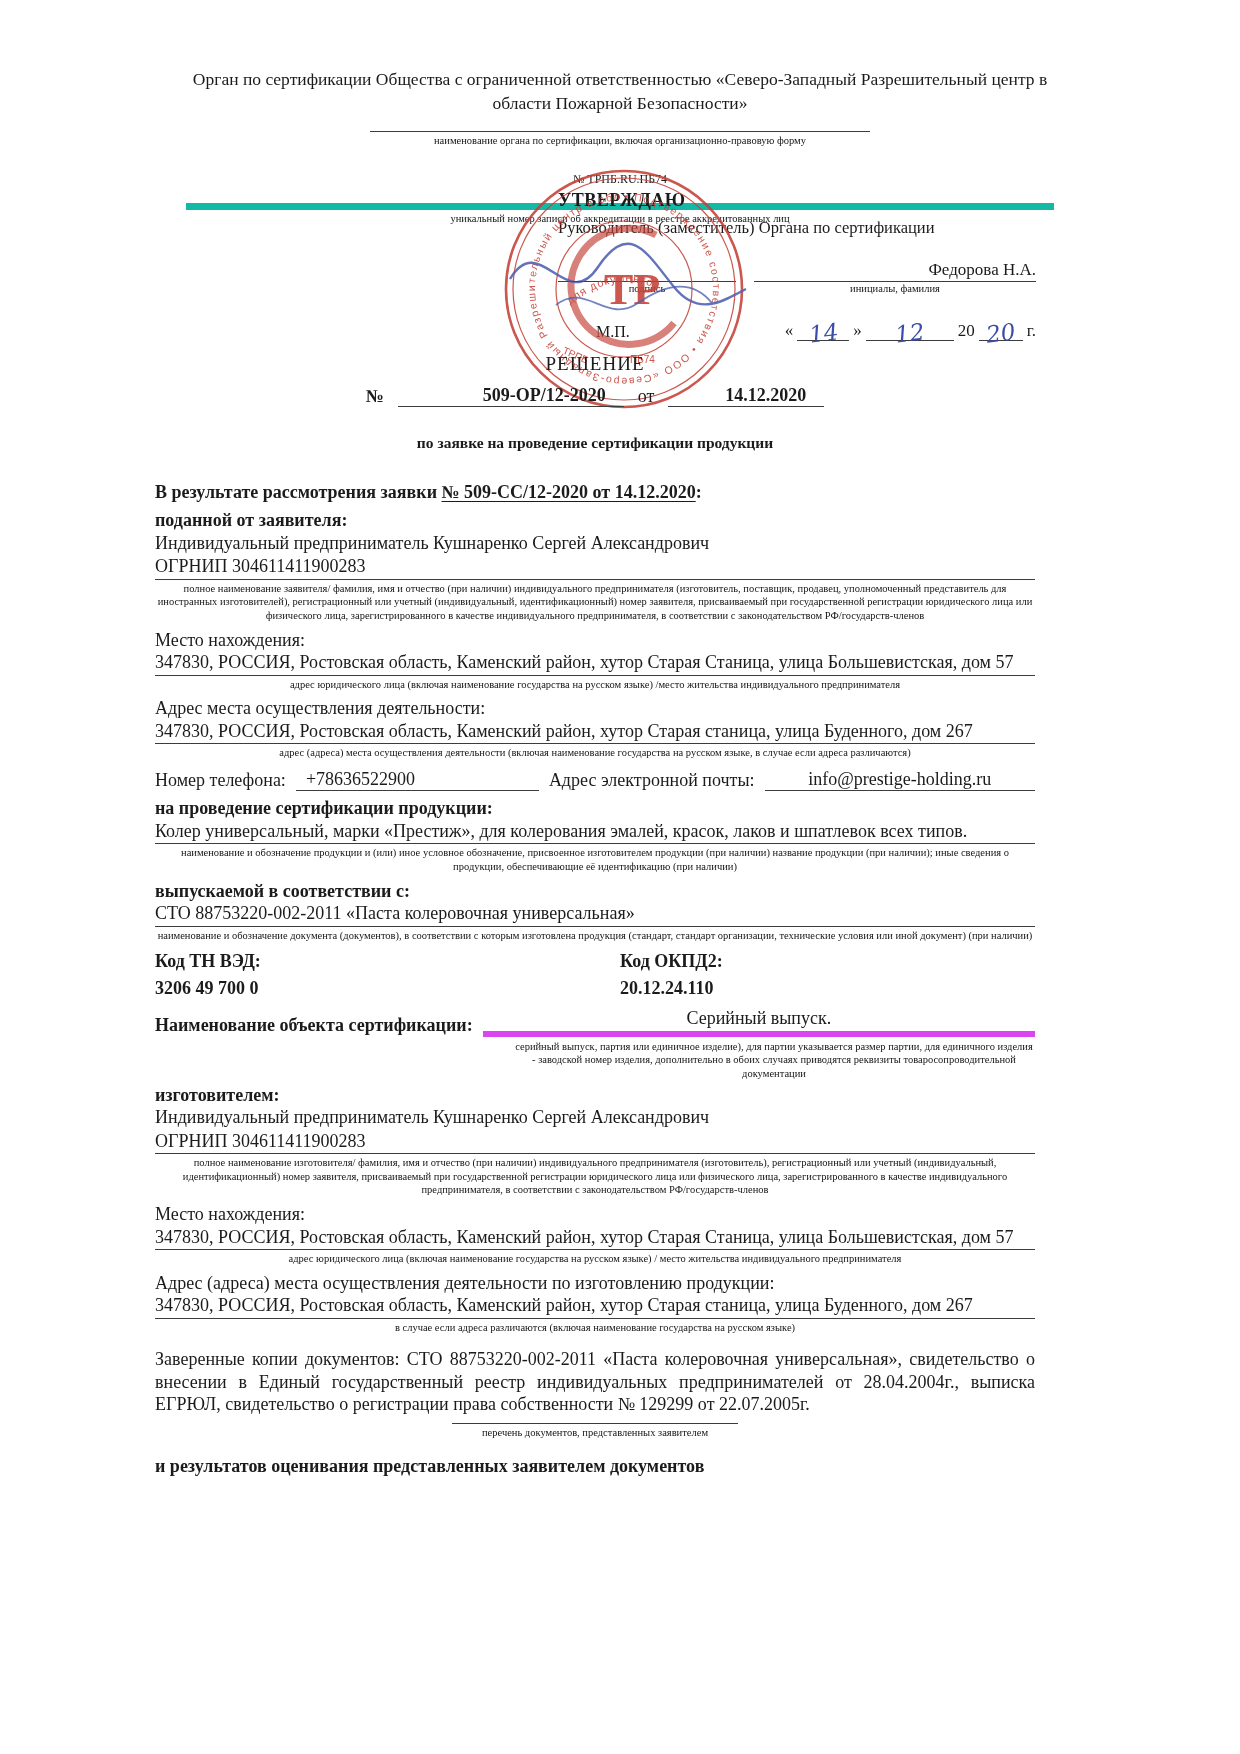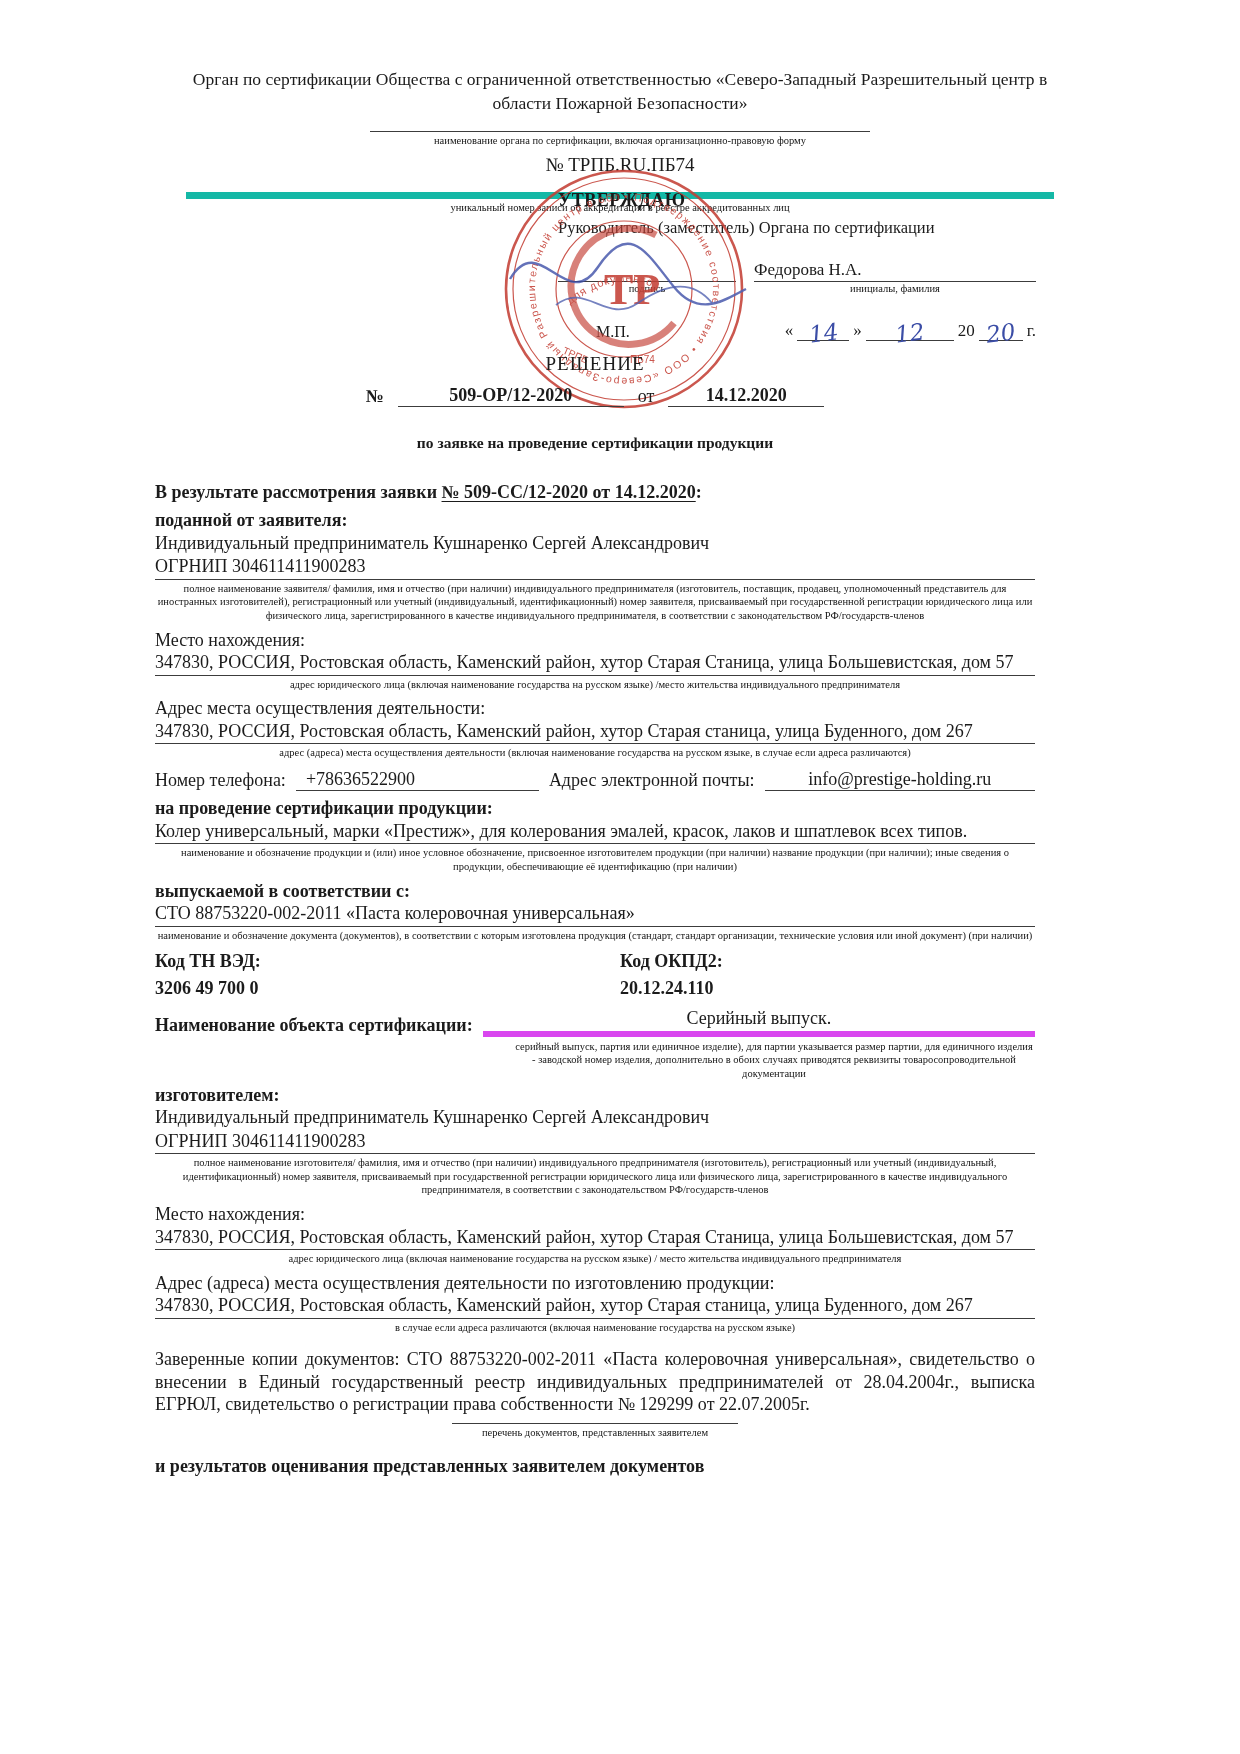--- a/index.html
+++ b/index.html
@@ -15,48 +15,48 @@
   .u{text-decoration:underline;text-underline-offset:3px;}
   .caption{
     font-size:10.5px;line-height:1.3;text-align:center;color:#151515;
     font-family:"Liberation Serif", serif;
   }
   .line{border-bottom:1px solid #3c3c3c;}
   
   .header{position:absolute;top:56px;left:150px;right:150px;text-align:center;}
   .org-name{font-size:17.5px;line-height:1.35;max-width:870px;margin:12px auto;}
   .org-caption{display:inline-block;border-top:1px solid #3c3c3c;padding-top:2px;min-width:500px;margin-top:4px;}
-  .accr-num{font-size:19px;margin-top:6px;}
+  .accr-num{font-size:12px;margin-top:24px;}
   .accr-caption{border-top:7px solid #14b8a6;padding-top:2px;width:868px;margin:16px auto 0 auto;}
   
   .approval{position:absolute;left:558px;top:190px;width:478px;font-size:17px;}
   .approve-title{font-size:18px;letter-spacing:.5px;}
   .approve-role{font-size:16.5px;margin-top:7px;white-space:nowrap;}
   .sig-row{display:flex;gap:18px;margin-top:22px;align-items:flex-end;}
   .sig-left{width:178px;}
   .sig-left .sig-line{border-bottom:1px solid #3c3c3c;height:18px;}
   .sig-right{flex:1;}
-  .sig-name{text-align:left;padding-bottom:1px;font-size:17px;}
+  .sig-name{text-align:right;padding-bottom:1px;font-size:17px;}
   .mp-date-row{display:flex;justify-content:space-between;margin-top:22px;align-items:flex-end;}
   .mp{font-size:16px;margin-left:38px;}
   .date-line{font-size:17px;display:flex;align-items:flex-end;gap:4px;}
   .dslot{display:inline-block;border-bottom:1px solid #3c3c3c;text-align:center;height:22px;position:relative;}
   .w55{width:52px;} .w90{width:88px;} .w45{width:44px;}
   .ink{
     font-family:"DejaVu Serif", serif;font-style:italic;
     color:#3b4da6;font-size:23px;display:inline-block;
     transform:rotate(-7deg) translateY(2px);
   }
   
   .stamp{position:absolute;left:498px;top:163px;width:252px;height:252px;opacity:.88;}
   
   .main{position:absolute;top:352px;left:155px;width:880px;font-size:18px;line-height:1.25;}
   .doc-title{text-align:center;font-size:19px;letter-spacing:1px;}
   .num-line{display:flex;justify-content:center;gap:14px;margin-top:8px;font-size:18px;align-items:flex-end;}
-  .uslot{display:inline-block;border-bottom:1px solid #3c3c3c;text-align:center;padding:0 18px;}
+  .uslot{display:inline-block;border-bottom:1px solid #3c3c3c;text-align:right;padding:0 18px;}
   .w190{min-width:190px;} .w150{min-width:120px;}
   .subtitle{text-align:center;font-size:15.5px;margin-top:26px;font-weight:bold;}
   .intro{margin:28px 0 0 0;}
   .field{margin-top:6px;}
   .label-line{margin-top:6px;}
   .val{padding-bottom:1px;}
   .cap{margin-top:2px;margin-bottom:4px;}
   .row{display:flex;align-items:flex-end;gap:10px;margin-top:8px;}
   .phone-val{min-width:215px;text-align:left;padding-left:10px;flex:0 1 auto;}
   .email-val{flex:1;text-align:center;}

